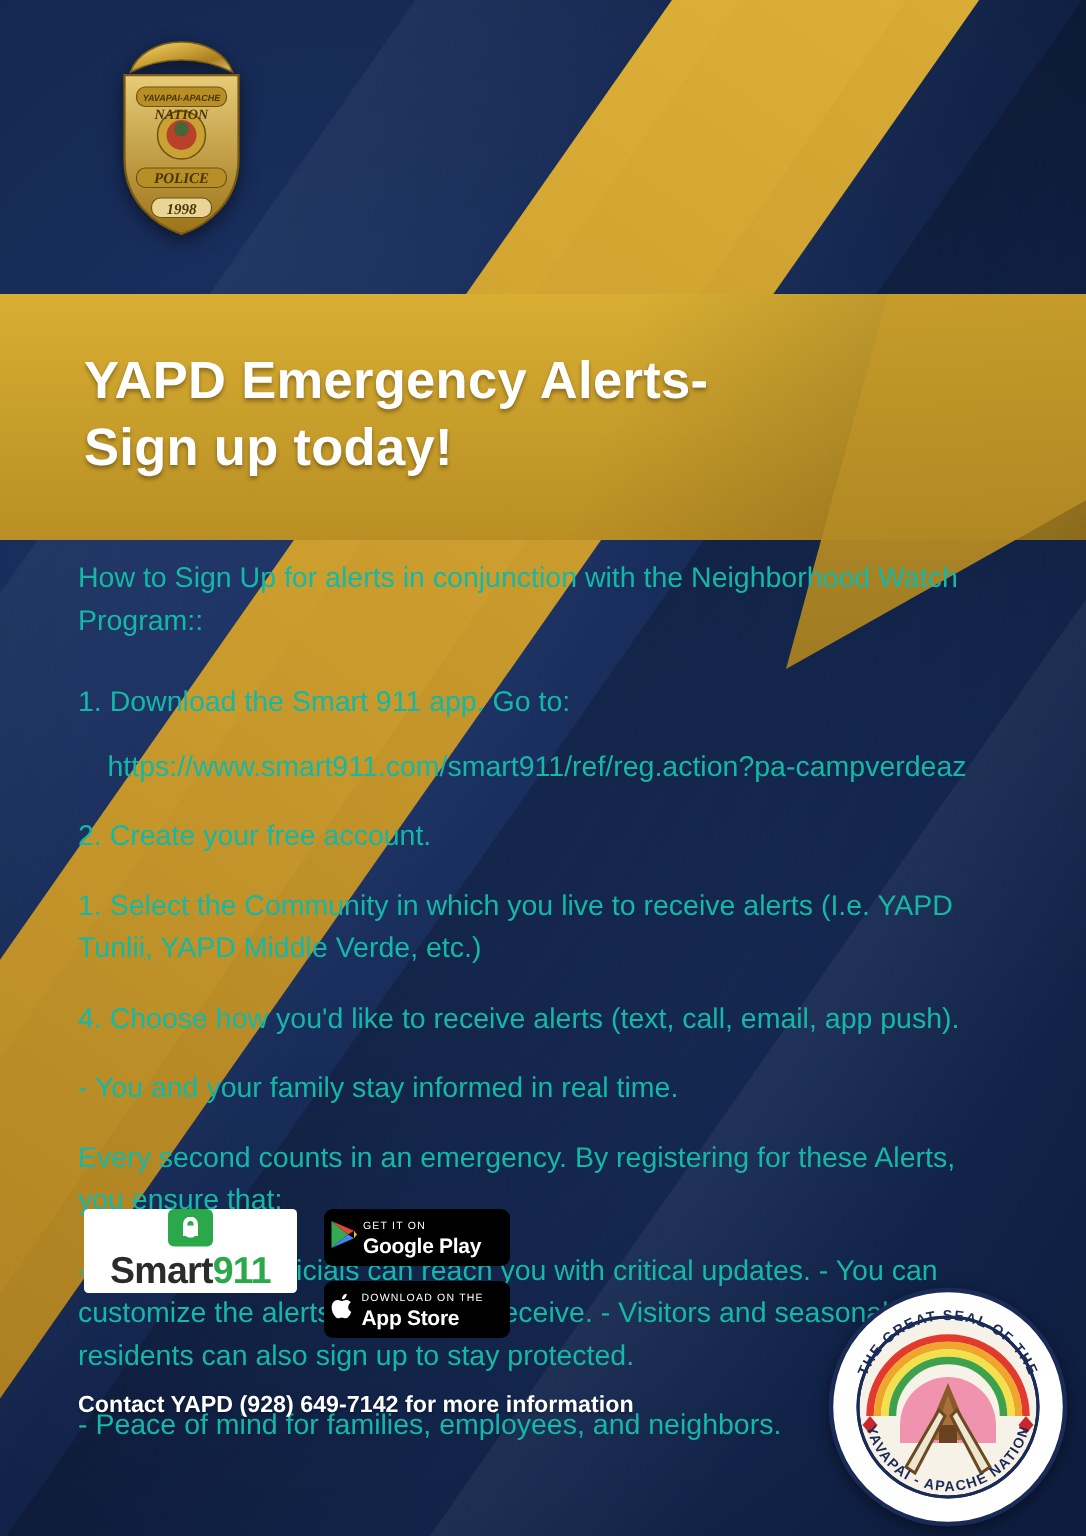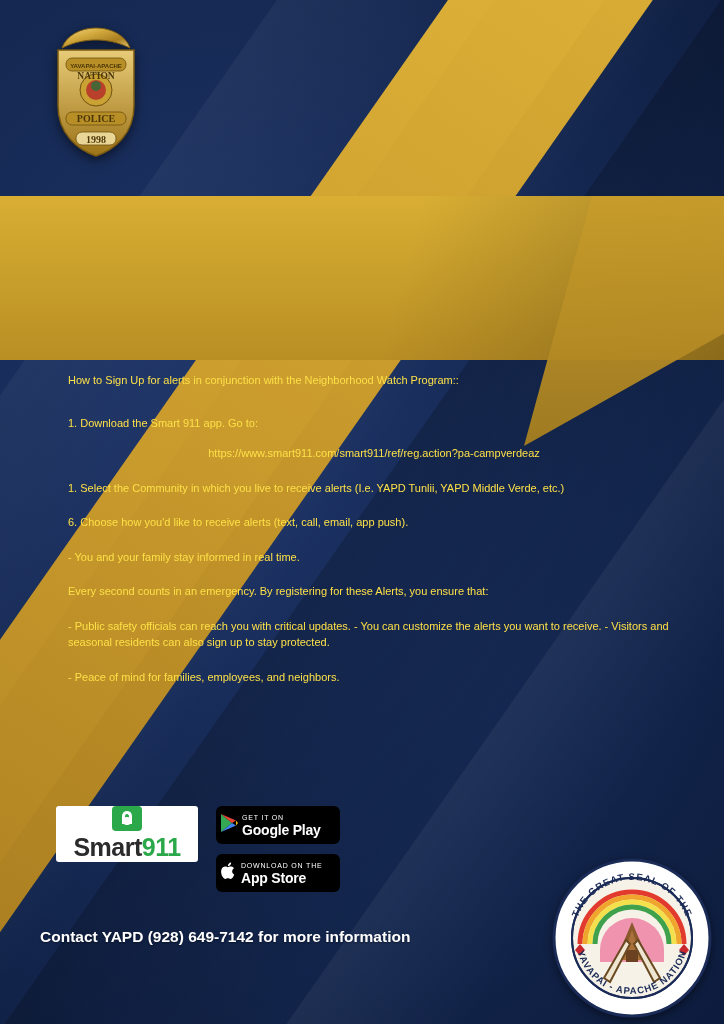--- a/index.html
+++ b/index.html
@@ -75,47 +75,48 @@
     height: 250px;
     background: linear-gradient(180deg,#c79c2b,#a77f1f);
     clip-path: polygon(100% 0, 100% 55%, 0 100%, 34% 0);
     opacity: .95;
   }
 
   
   .badge {
     position: absolute;
     top: 24px;
-    left: 44px;
+    left: 69px;
     width: 104px;
     height: 136px;
     filter: drop-shadow(0 4px 6px rgba(0,0,0,.5));
+    font-style: italic;
   }
 
   
   .title {
     position: absolute;
     top: 232px;
     left: 56px;
     width: 520px;
     color: #ffffff;
     font-size: 35px;
     line-height: 1.28;
     font-weight: 700;
     letter-spacing: .2px;
     text-shadow: 0 2px 3px rgba(0,0,0,.35);
   }
 
   .body {
     position: absolute;
     top: 372px;
-    left: 68px;
+    left: 52px;
     width: 612px;
-    color: #fde047;
-    font-size: 11px;
+    color: #14b8a6;
+    font-size: 19px;
     line-height: 1.5;
   }
   .body p { margin: 0 0 18px 0; }
   .body .tight { margin-bottom: 14px; }
   .body .gap { margin-bottom: 26px; }
   .url { word-break: break-all; text-align: center; }
 
   
   .stores {
     position: absolute;
@@ -183,21 +184,21 @@
     box-sizing: border-box;
     color: #fff;
   }
   .store-txt { display: flex; flex-direction: column; line-height: 1; }
   .store-top { font-size: 7px; letter-spacing: .8px; text-transform: uppercase; }
   .store-main { font-size: 14px; font-weight: 700; margin-top: 2px; letter-spacing: -.2px; }
 
   
   .contact {
     position: absolute;
-    left: 40px;
+    left: 52px;
     top: 925px;
     width: 470px;
     color: #ffffff;
     font-size: 15.5px;
     font-weight: 700;
     line-height: 1.5;
     text-shadow: 0 1px 2px rgba(0,0,0,.4);
   }
 
   
@@ -256,29 +257,34 @@
       <circle cx="52" cy="62" r="5" fill="#2a6e3b" opacity=".8"></circle>
       <rect x="22" y="88" width="60" height="13" rx="6" fill="#b78f26" stroke="#6e5210" stroke-width="0.8"></rect>
       <rect x="32" y="108" width="40" height="13" rx="6" fill="#e9d596" stroke="#6e5210" stroke-width="0.8"></rect>
       <text x="52" y="43.5" font-family="Liberation Sans, sans-serif" font-size="6" font-weight="bold" fill="#4a3507" text-anchor="middle">YAVAPAI-APACHE</text>
       <text x="52" y="55" font-family="Liberation Serif, serif" font-size="9.5" font-weight="bold" fill="#4a3507" text-anchor="middle">NATION</text>
       <text x="52" y="98" font-family="Liberation Serif, serif" font-size="10" font-weight="bold" fill="#4a3507" text-anchor="middle">POLICE</text>
       <text x="52" y="118.5" font-family="Liberation Serif, serif" font-size="10" font-weight="bold" fill="#4a3507" text-anchor="middle">1998</text>
     </svg>
   </div>
 
+  <div class="title">
+    <div>YAPD Emergency Alerts-</div>
+    <div>Sign up today!</div>
+  </div>
 
   <div class="body">
     <p class="gap">How to Sign Up for alerts in conjunction with the  Neighborhood Watch Program::</p>
 
     <p class="tight">1. Download the Smart 911 app.  Go to:</p>
     <p class="url">https://www.smart911.com/smart911/ref/reg.action?pa-campverdeaz</p>
 
+    <p>2. Create your free account.</p>
     <p>1. Select the Community in which you live to receive alerts (I.e. YAPD Tunlii, YAPD Middle Verde, etc.)</p>
-    <p>6. Choose how you'd like to receive alerts (text, call, email, app push).</p>
+    <p>4. Choose how you'd like to receive alerts (text, call, email, app push).</p>
 
     <p>- You and your family stay informed in real time.</p>
 
     <p>Every second counts in an emergency. By registering for these Alerts, you ensure that:</p>
     <p>- Public safety officials can reach you with critical updates. -  You can customize the alerts you want to receive. - Visitors and seasonal residents can also sign up to stay protected.</p>
     <p>- Peace of mind for families, employees, and neighbors.</p>
   </div>
 
   <div class="stores">
 

